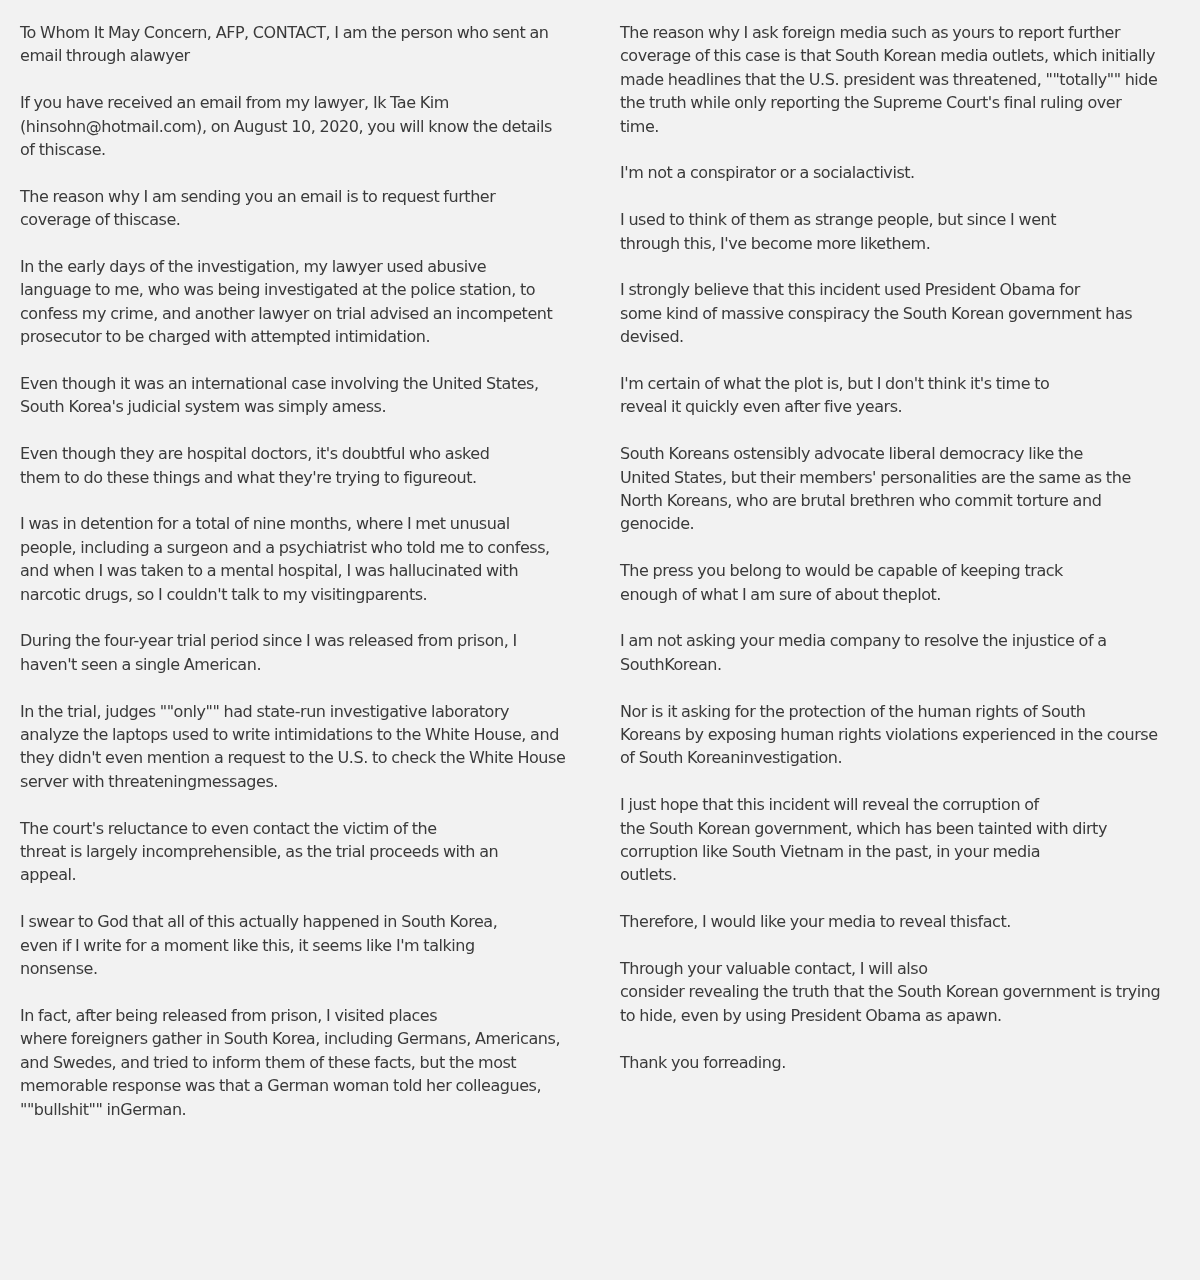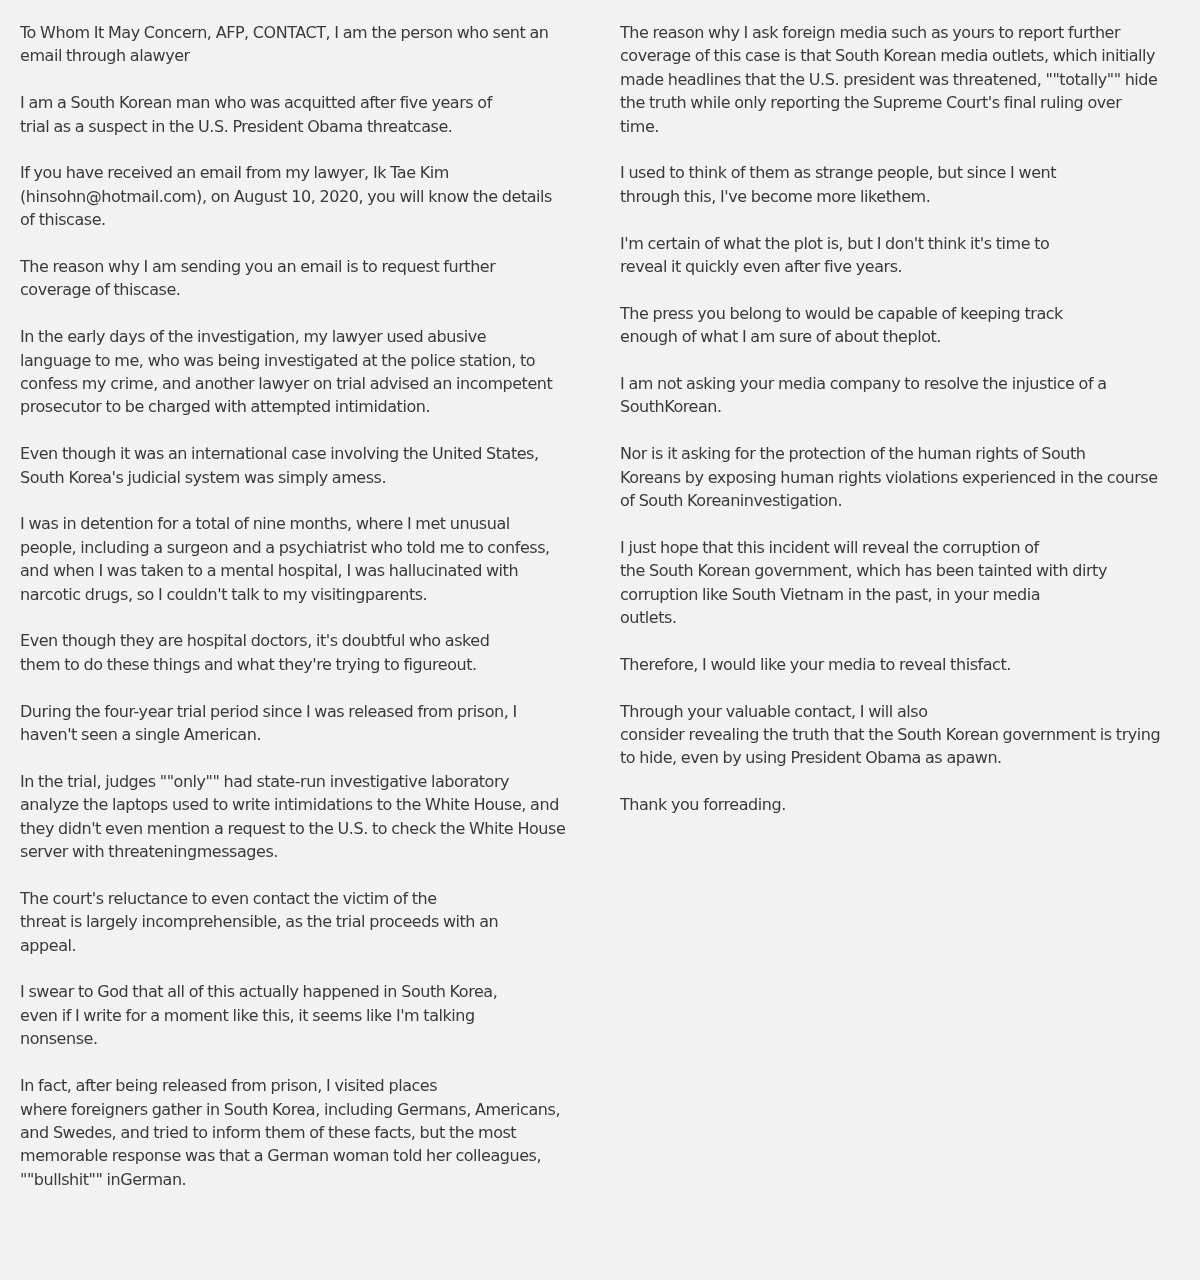--- a/index.html
+++ b/index.html
@@ -22,39 +22,37 @@
     word-spacing:-0.5px;
   }
 </style>
 </head>
 <body>
 
 <div class="page">
   <div class="col left">
     <p class="para">To Whom It May Concern, AFP, CONTACT, I am the person who sent an
 email through alawyer</p>
-    <p class="para">I am a South Korean man who was acquitted after five years of
-trial as a suspect in the U.S. President Obama threatcase.</p>
     <p class="para">If you have received an email from my lawyer, Ik Tae Kim
 (hinsohn@hotmail.com), on August 10, 2020, you will know the details
 of thiscase.</p>
     <p class="para">The reason why I am sending you an email is to request further
 coverage of thiscase.</p>
     <p class="para">In the early days of the investigation, my lawyer used abusive
 language to me, who was being investigated at the police station, to
 confess my crime, and another lawyer on trial advised an incompetent
 prosecutor to be charged with attempted intimidation.</p>
     <p class="para">Even though it was an international case involving the United States,
 South Korea's judicial system was simply amess.</p>
+    <p class="para">Even though they are hospital doctors, it's doubtful who asked
+them to do these things and what they're trying to figureout.</p>
     <p class="para">I was in detention for a total of nine months, where I met unusual
 people, including a surgeon and a psychiatrist who told me to confess,
 and when I was taken to a mental hospital, I was hallucinated with
 narcotic drugs, so I couldn't talk to my visitingparents.</p>
-    <p class="para">Even though they are hospital doctors, it's doubtful who asked
-them to do these things and what they're trying to figureout.</p>
     <p class="para">During the four-year trial period since I was released from prison, I
 haven't seen a single American.</p>
     <p class="para">In the trial, judges ""only"" had state-run investigative laboratory
 analyze the laptops used to write intimidations to the White House, and
 they didn't even mention a request to the U.S. to check the White House
 server with threateningmessages.</p>
     <p class="para">The court's reluctance to even contact the victim of the
 threat is largely incomprehensible, as the trial proceeds with an
 appeal.</p>
     <p class="para">I swear to God that all of this actually happened in South Korea,
@@ -66,24 +64,32 @@
 memorable response was that a German woman told her colleagues,
 ""bullshit"" inGerman.</p>
   </div>
 
   <div class="col right">
     <p class="para">The reason why I ask foreign media such as yours to report further
 coverage of this case is that South Korean media outlets, which initially
 made headlines that the U.S. president was threatened, ""totally"" hide
 the truth while only reporting the Supreme Court's final ruling over
 time.</p>
+    <p class="para">I'm not a conspirator or a socialactivist.</p>
     <p class="para">I used to think of them as strange people, but since I went
 through this, I've become more likethem.</p>
+    <p class="para">I strongly believe that this incident used President Obama for
+some kind of massive conspiracy the South Korean government has
+devised.</p>
     <p class="para">I'm certain of what the plot is, but I don't think it's time to
 reveal it quickly even after five years.</p>
+    <p class="para">South Koreans ostensibly advocate liberal democracy like the
+United States, but their members' personalities are the same as the
+North Koreans, who are brutal brethren who commit torture and
+genocide.</p>
     <p class="para">The press you belong to would be capable of keeping track
 enough of what I am sure of about theplot.</p>
     <p class="para">I am not asking your media company to resolve the injustice of a
 SouthKorean.</p>
     <p class="para">Nor is it asking for the protection of the human rights of South
 Koreans by exposing human rights violations experienced in the course
 of South Koreaninvestigation.</p>
     <p class="para">I just hope that this incident will reveal the corruption of
 the South Korean government, which has been tainted with dirty
 corruption like South Vietnam in the past, in your media

